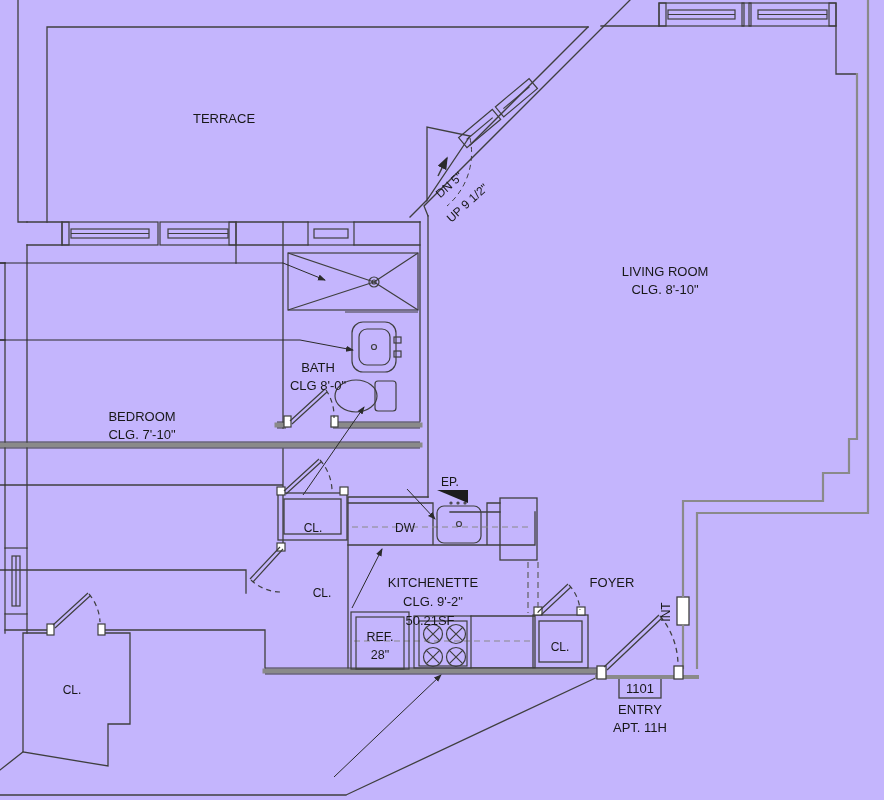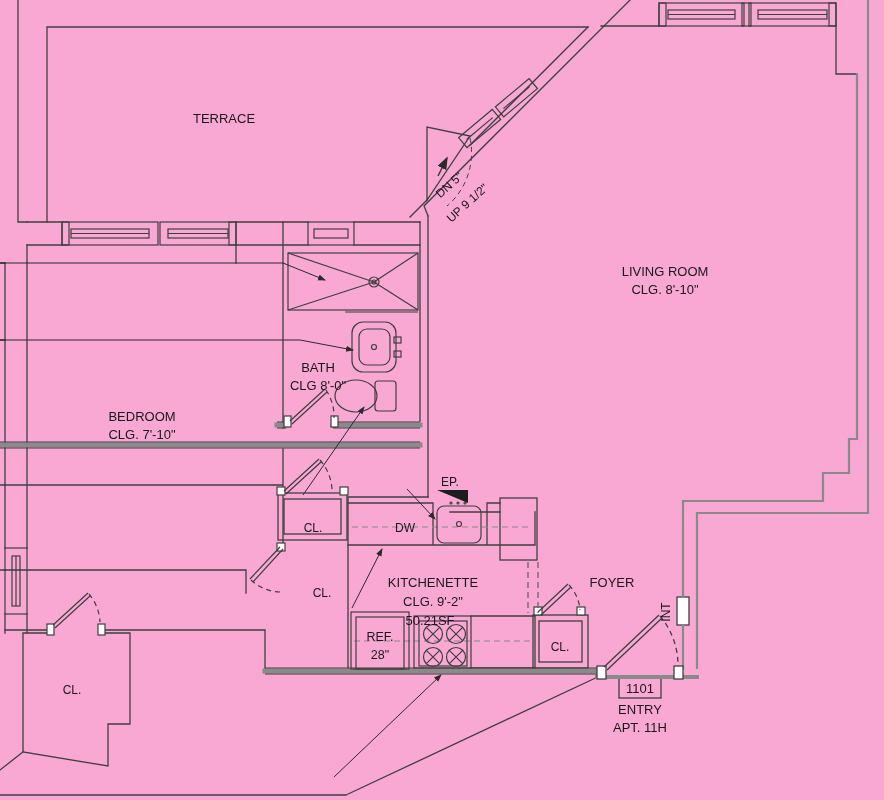--- a/index.html
+++ b/index.html
@@ -1,16 +1,16 @@
 <!DOCTYPE html>
 <html><head>
 <meta charset="utf-8">
 <style>
   html,body{margin:0;padding:0;background:#ffffff;}
-  .plan{position:relative;width:884px;height:800px;background:#f9a8d4;overflow:hidden;
+  .plan{position:relative;width:884px;height:800px;background:#c4b5fd;overflow:hidden;
         font-family:"Liberation Sans", sans-serif;}
   svg{position:absolute;left:0;top:0;}
   text{fill:#181818;font-family:"Liberation Sans", sans-serif;}
   .lbl{font-size:13px;}
   .lbl2{font-size:12.5px;}
   .sm{font-size:12px;}
 </style>
 </head>
 <body>
 

